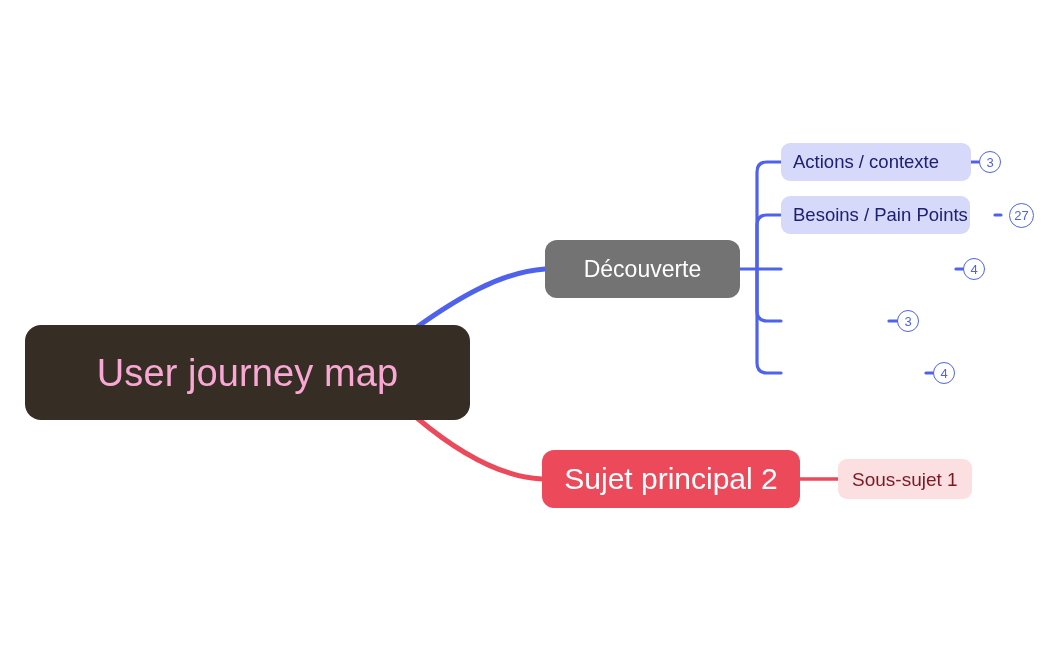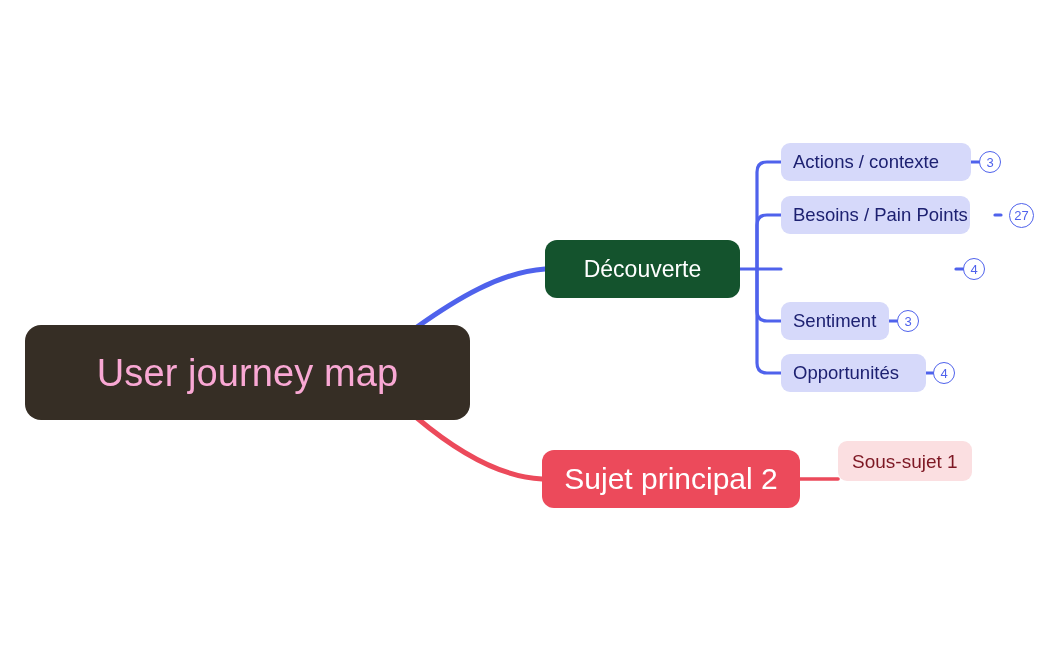--- a/index.html
+++ b/index.html
@@ -54,21 +54,21 @@
     font-size: 38px;
     letter-spacing: 0.1px;
   }
 
   
   .node--blue {
     left: 545px;
     top: 240px;
     width: 195px;
     height: 58px;
-    background: #14532d;
+    background: #737373;
     border-radius: 12px;
     color: #ffffff;
     font-size: 23px;
   }
 
   
   .node--red {
     left: 542px;
     top: 450px;
     width: 258px;
@@ -86,21 +86,21 @@
     border-radius: 9px;
     color: #1d2171;
     font-size: 18.5px;
     padding: 12px 12px;
     justify-content: flex-start;
   }
 
   
   .node--pink {
     left: 838px;
-    top: 441px;
+    top: 459px;
     height: 40px;
     background: #fbdfe1;
     border-radius: 9px;
     color: #7d1723;
     font-size: 19px;
     padding: 0 14px;
     justify-content: flex-start;
   }
 
   
@@ -171,30 +171,24 @@
     <span>Besoins / Pain Points</span>
   </div>
   <div class="badge badge--wide" style="left:1001px; top:203px;margin-left:8px;">
     <span>27</span>
   </div>
 
   <div class="badge" style="left:963px; top:258px;">
     <span>4</span>
   </div>
 
-  <div class="node node--sub" style="left:781px; top:302px; width:108px;">
-    <span>Sentiment</span>
-  </div>
   <div class="badge" style="left:897px; top:310px;">
     <span>3</span>
   </div>
 
-  <div class="node node--sub" style="left:781px; top:354px; width:145px;">
-    <span>Opportunités</span>
-  </div>
   <div class="badge" style="left:933px; top:362px;">
     <span>4</span>
   </div>
 
   <div class="node node--red">
     <span>Sujet principal 2</span>
   </div>
 
   <div class="node node--pink">
     <span>Sous-sujet 1</span>

